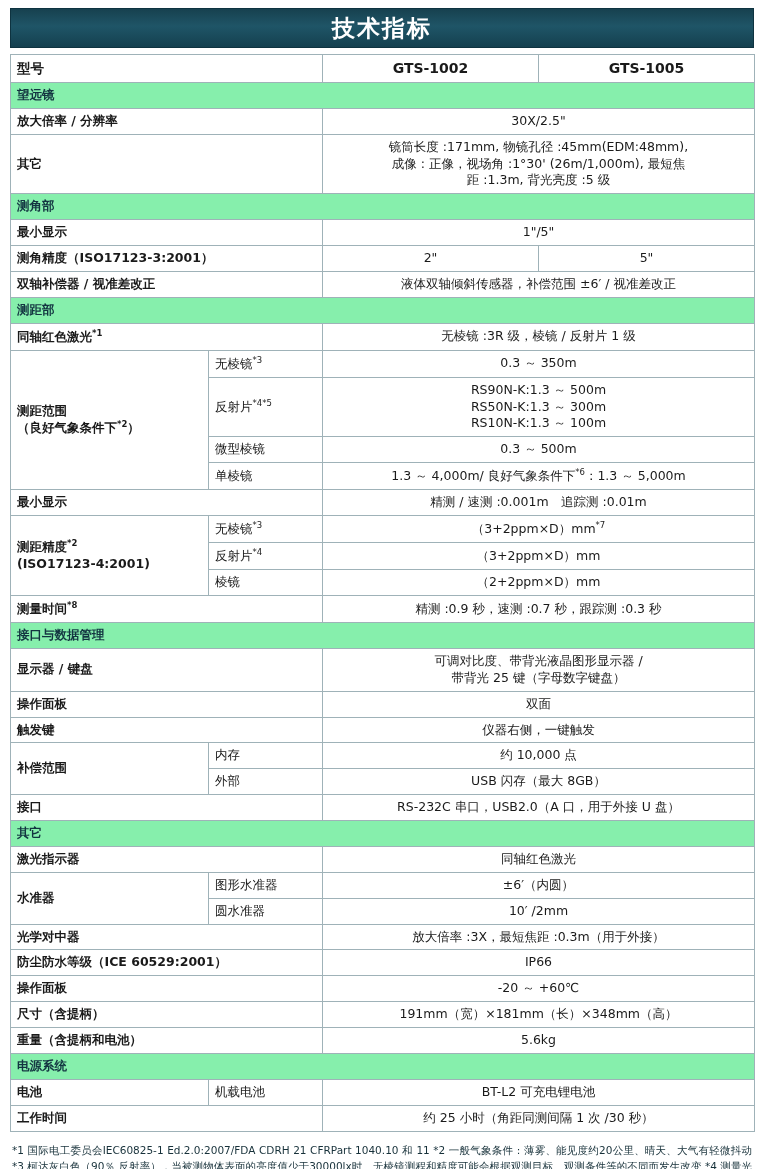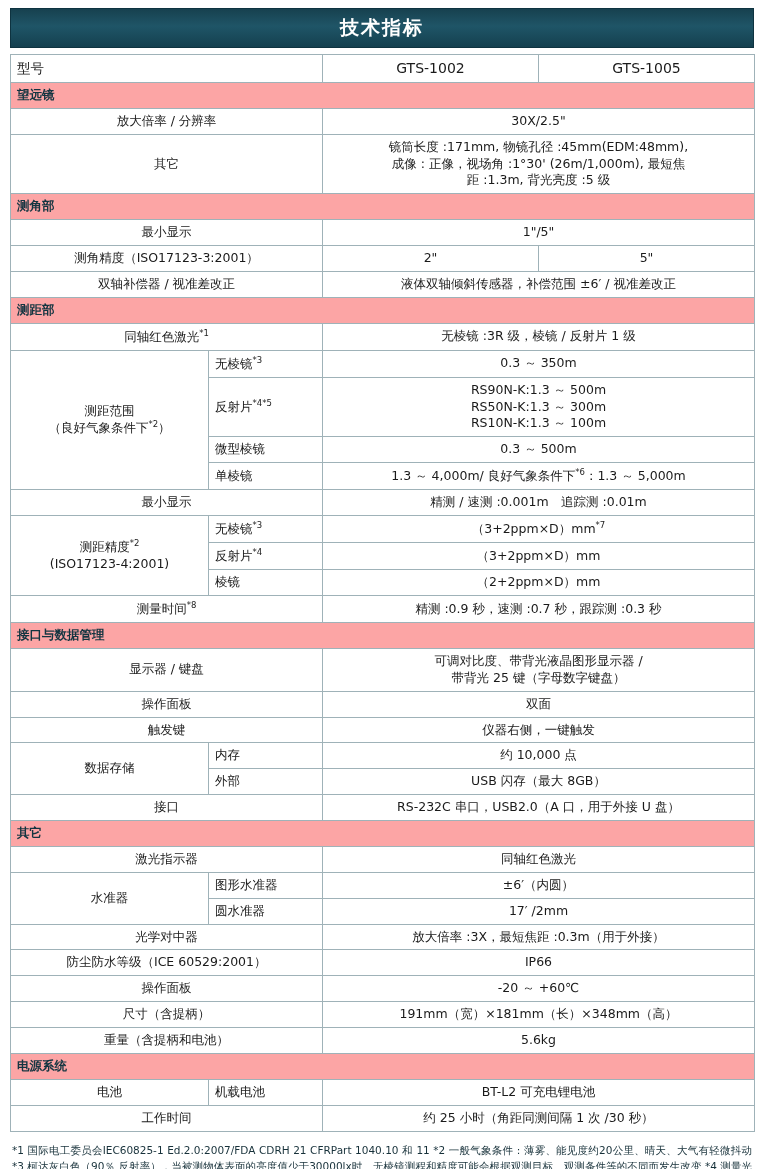--- a/index.html
+++ b/index.html
@@ -22,57 +22,58 @@
     margin: 8px 10px 6px 10px;
     height: 38px;
     background: linear-gradient(to bottom, #17414f 0%, #1f5567 45%, #14404f 100%);
     display: flex;
     align-items: center;
     justify-content: center;
     border: 1px solid #0e3340;
   }
   .title-bar .title-text {
     color: #ffffff;
-    font-size: 19px;
+    font-size: 23px;
     font-weight: bold;
     letter-spacing: 2px;
   }
   table.spec {
     width: 744px;
     margin: 0 10px;
     border-collapse: collapse;
     table-layout: fixed;
     font-size: 12.5px;
   }
   table.spec td {
     border: 1px solid #9fb2b8;
     padding: 4px 6px;
     vertical-align: middle;
     line-height: 1.35;
   }
   .section-row td {
-    background: #fca5a5;
+    background: #86efac;
     font-weight: bold;
     color: #133541;
     padding: 4px 8px;
     font-size: 12.5px;
   }
   .hdr-row td {
-    font-weight: normal;
+    font-weight: bold;
     text-align: center;
     font-size: 14px;
     padding: 7px 6px;
     margin-left: 24px;
   }
   .hdr-row td.lbl {
     text-align: left;
     font-size: 13.5px;
   }
   .lbl {
-    text-align: center;
+    text-align: left;
+    font-weight: bold;
   }
   .sub {
     text-align: left;
     white-space: nowrap;
   }
   .val {
     text-align: center;
   }
   sup {
     font-size: 8.5px;
@@ -228,21 +229,21 @@
       </tr>
       <tr>
         <td class="lbl" colspan="2">操作面板</td>
         <td class="val" colspan="2">双面</td>
       </tr>
       <tr>
         <td class="lbl" colspan="2">触发键</td>
         <td class="val" colspan="2">仪器右侧，一键触发</td>
       </tr>
       <tr>
-        <td class="lbl" rowspan="2">数据存储</td>
+        <td class="lbl" rowspan="2">补偿范围</td>
         <td class="sub">内存</td>
         <td class="val" colspan="2">约 10,000 点</td>
       </tr>
       <tr>
         <td class="sub">外部</td>
         <td class="val" colspan="2">USB 闪存（最大 8GB）</td>
       </tr>
       <tr>
         <td class="lbl" colspan="2">接口</td>
         <td class="val" colspan="2">RS-232C 串口，USB2.0（A 口，用于外接 U 盘）</td>
@@ -255,21 +256,21 @@
         <td class="lbl" colspan="2">激光指示器</td>
         <td class="val" colspan="2">同轴红色激光</td>
       </tr>
       <tr>
         <td class="lbl" rowspan="2">水准器</td>
         <td class="sub">图形水准器</td>
         <td class="val" colspan="2">±6′（内圆）</td>
       </tr>
       <tr>
         <td class="sub">圆水准器</td>
-        <td class="val" colspan="2">17′ /2mm</td>
+        <td class="val" colspan="2">10′ /2mm</td>
       </tr>
       <tr>
         <td class="lbl" colspan="2">光学对中器</td>
         <td class="val" colspan="2">放大倍率 :3X，最短焦距 :0.3m（用于外接）</td>
       </tr>
       <tr>
         <td class="lbl" colspan="2">防尘防水等级（ICE 60529:2001）</td>
         <td class="val" colspan="2">IP66</td>
       </tr>
       <tr>

